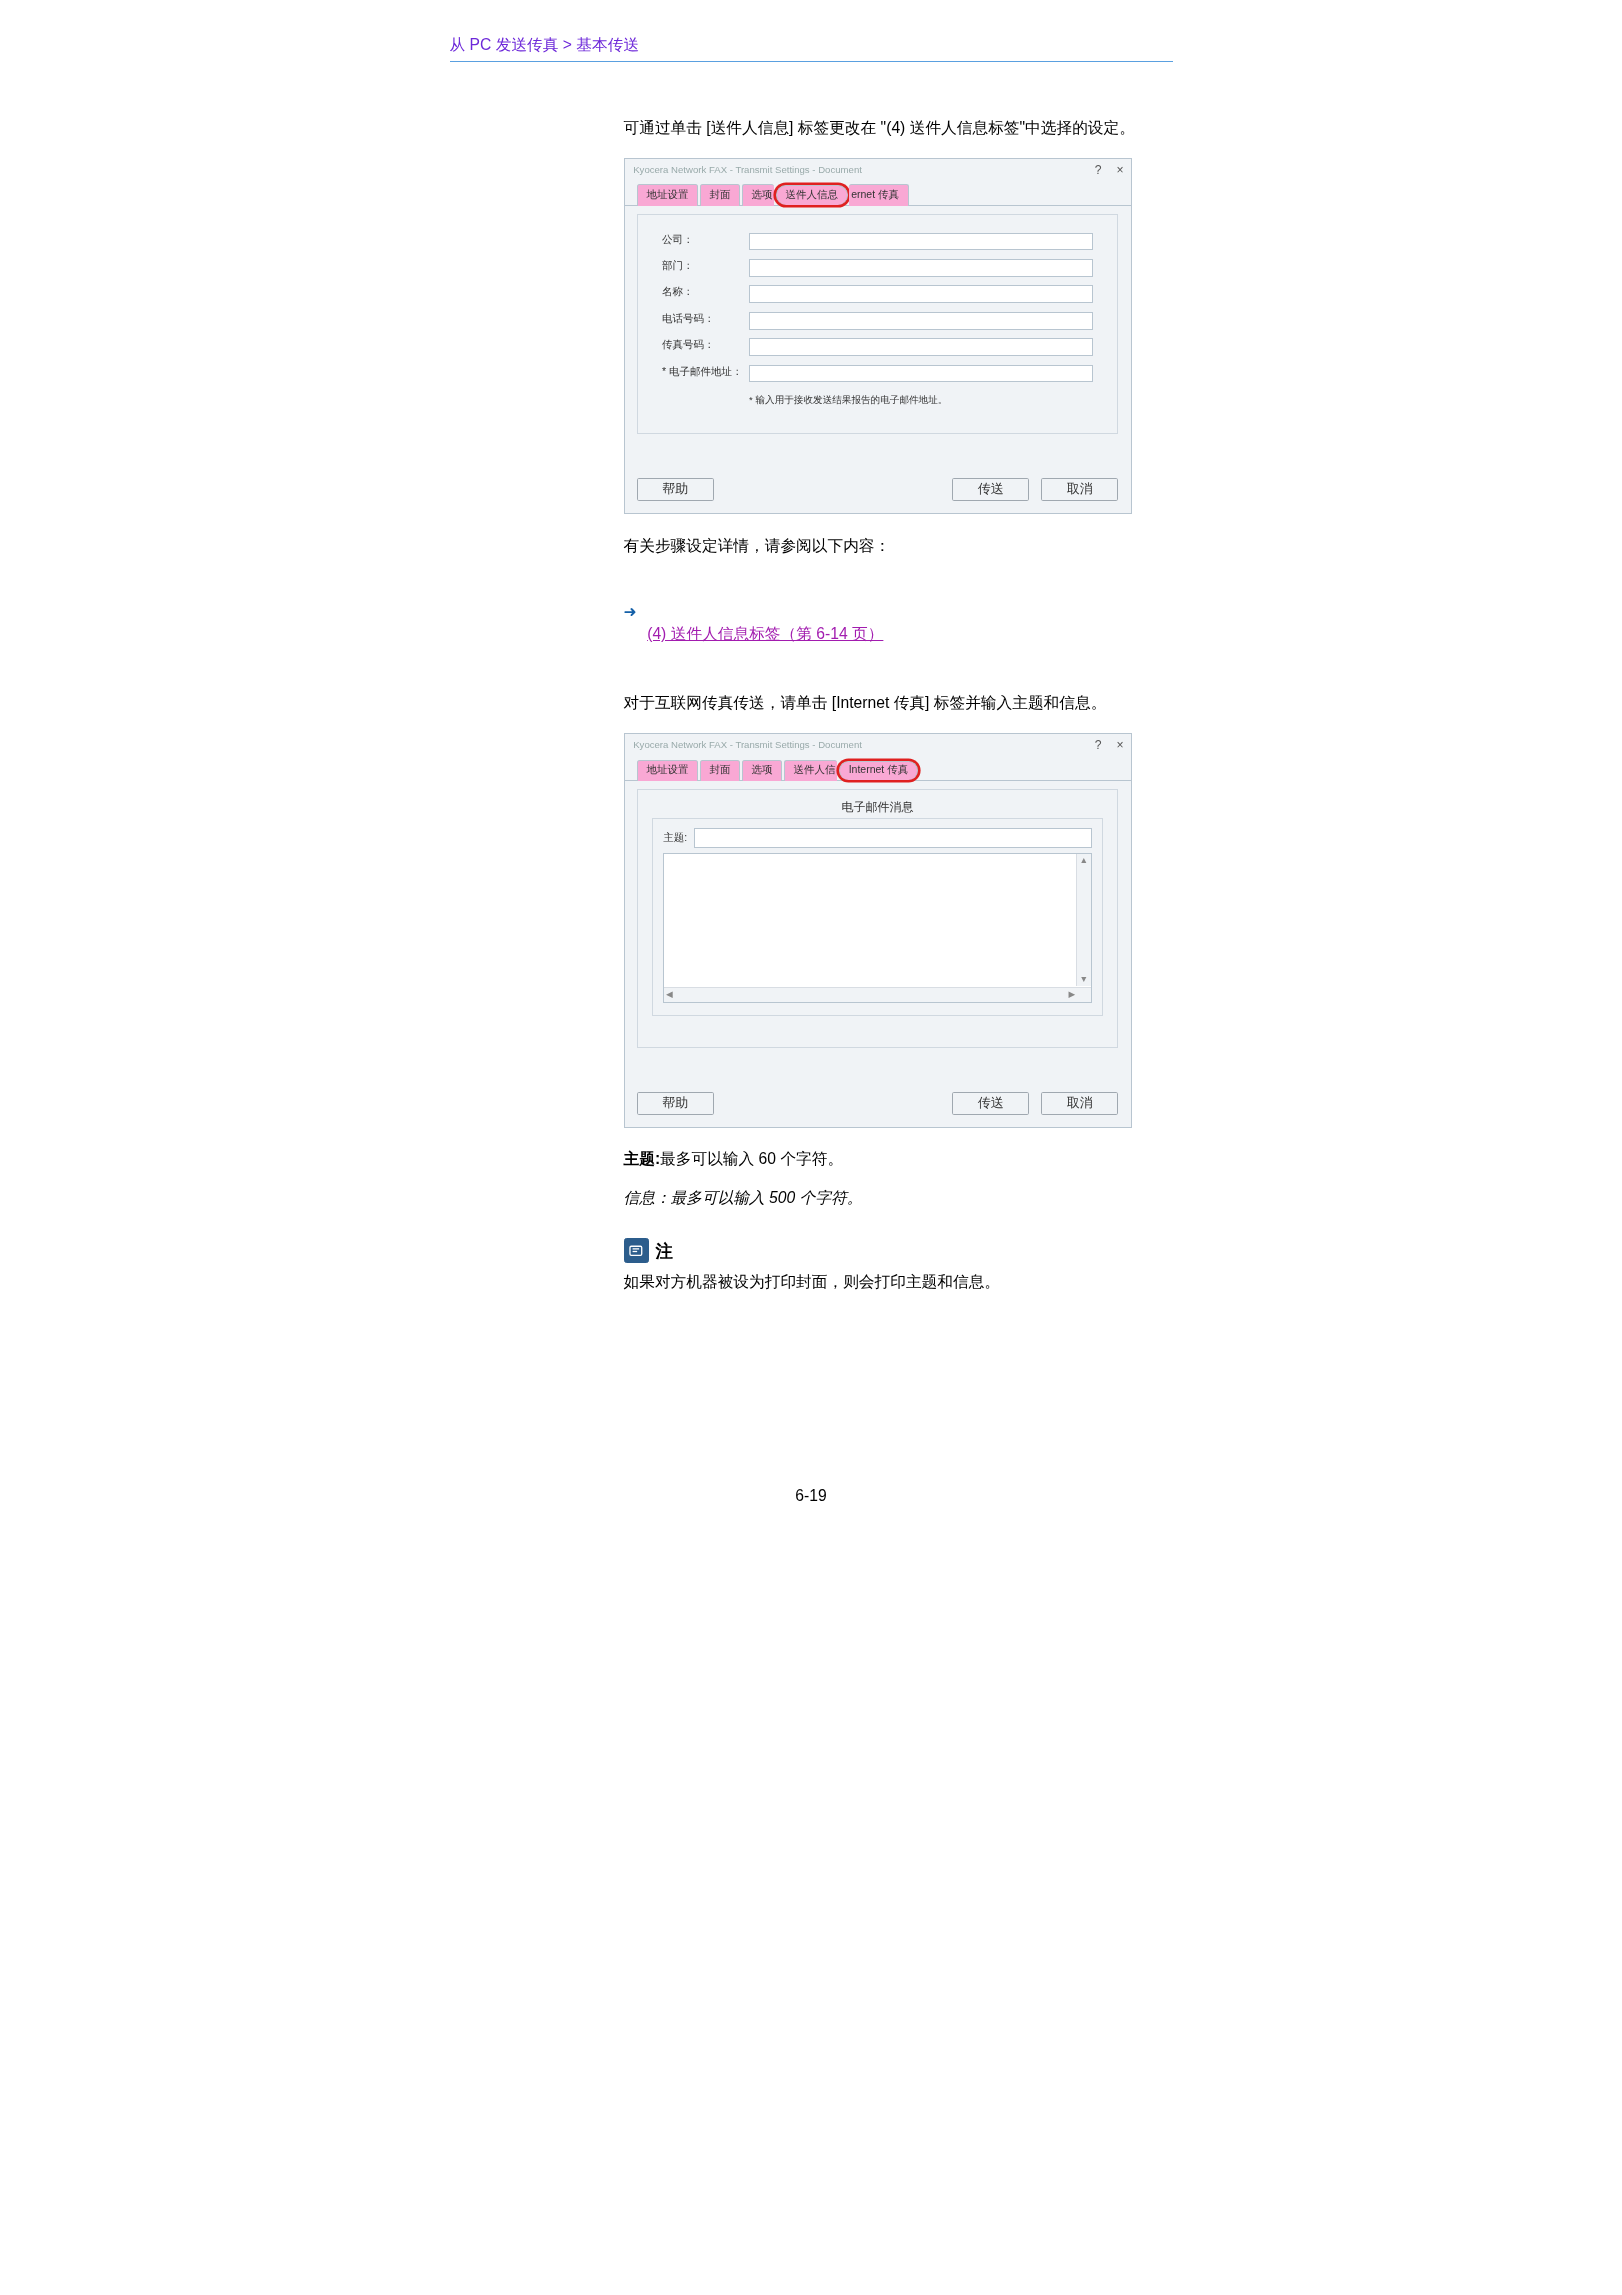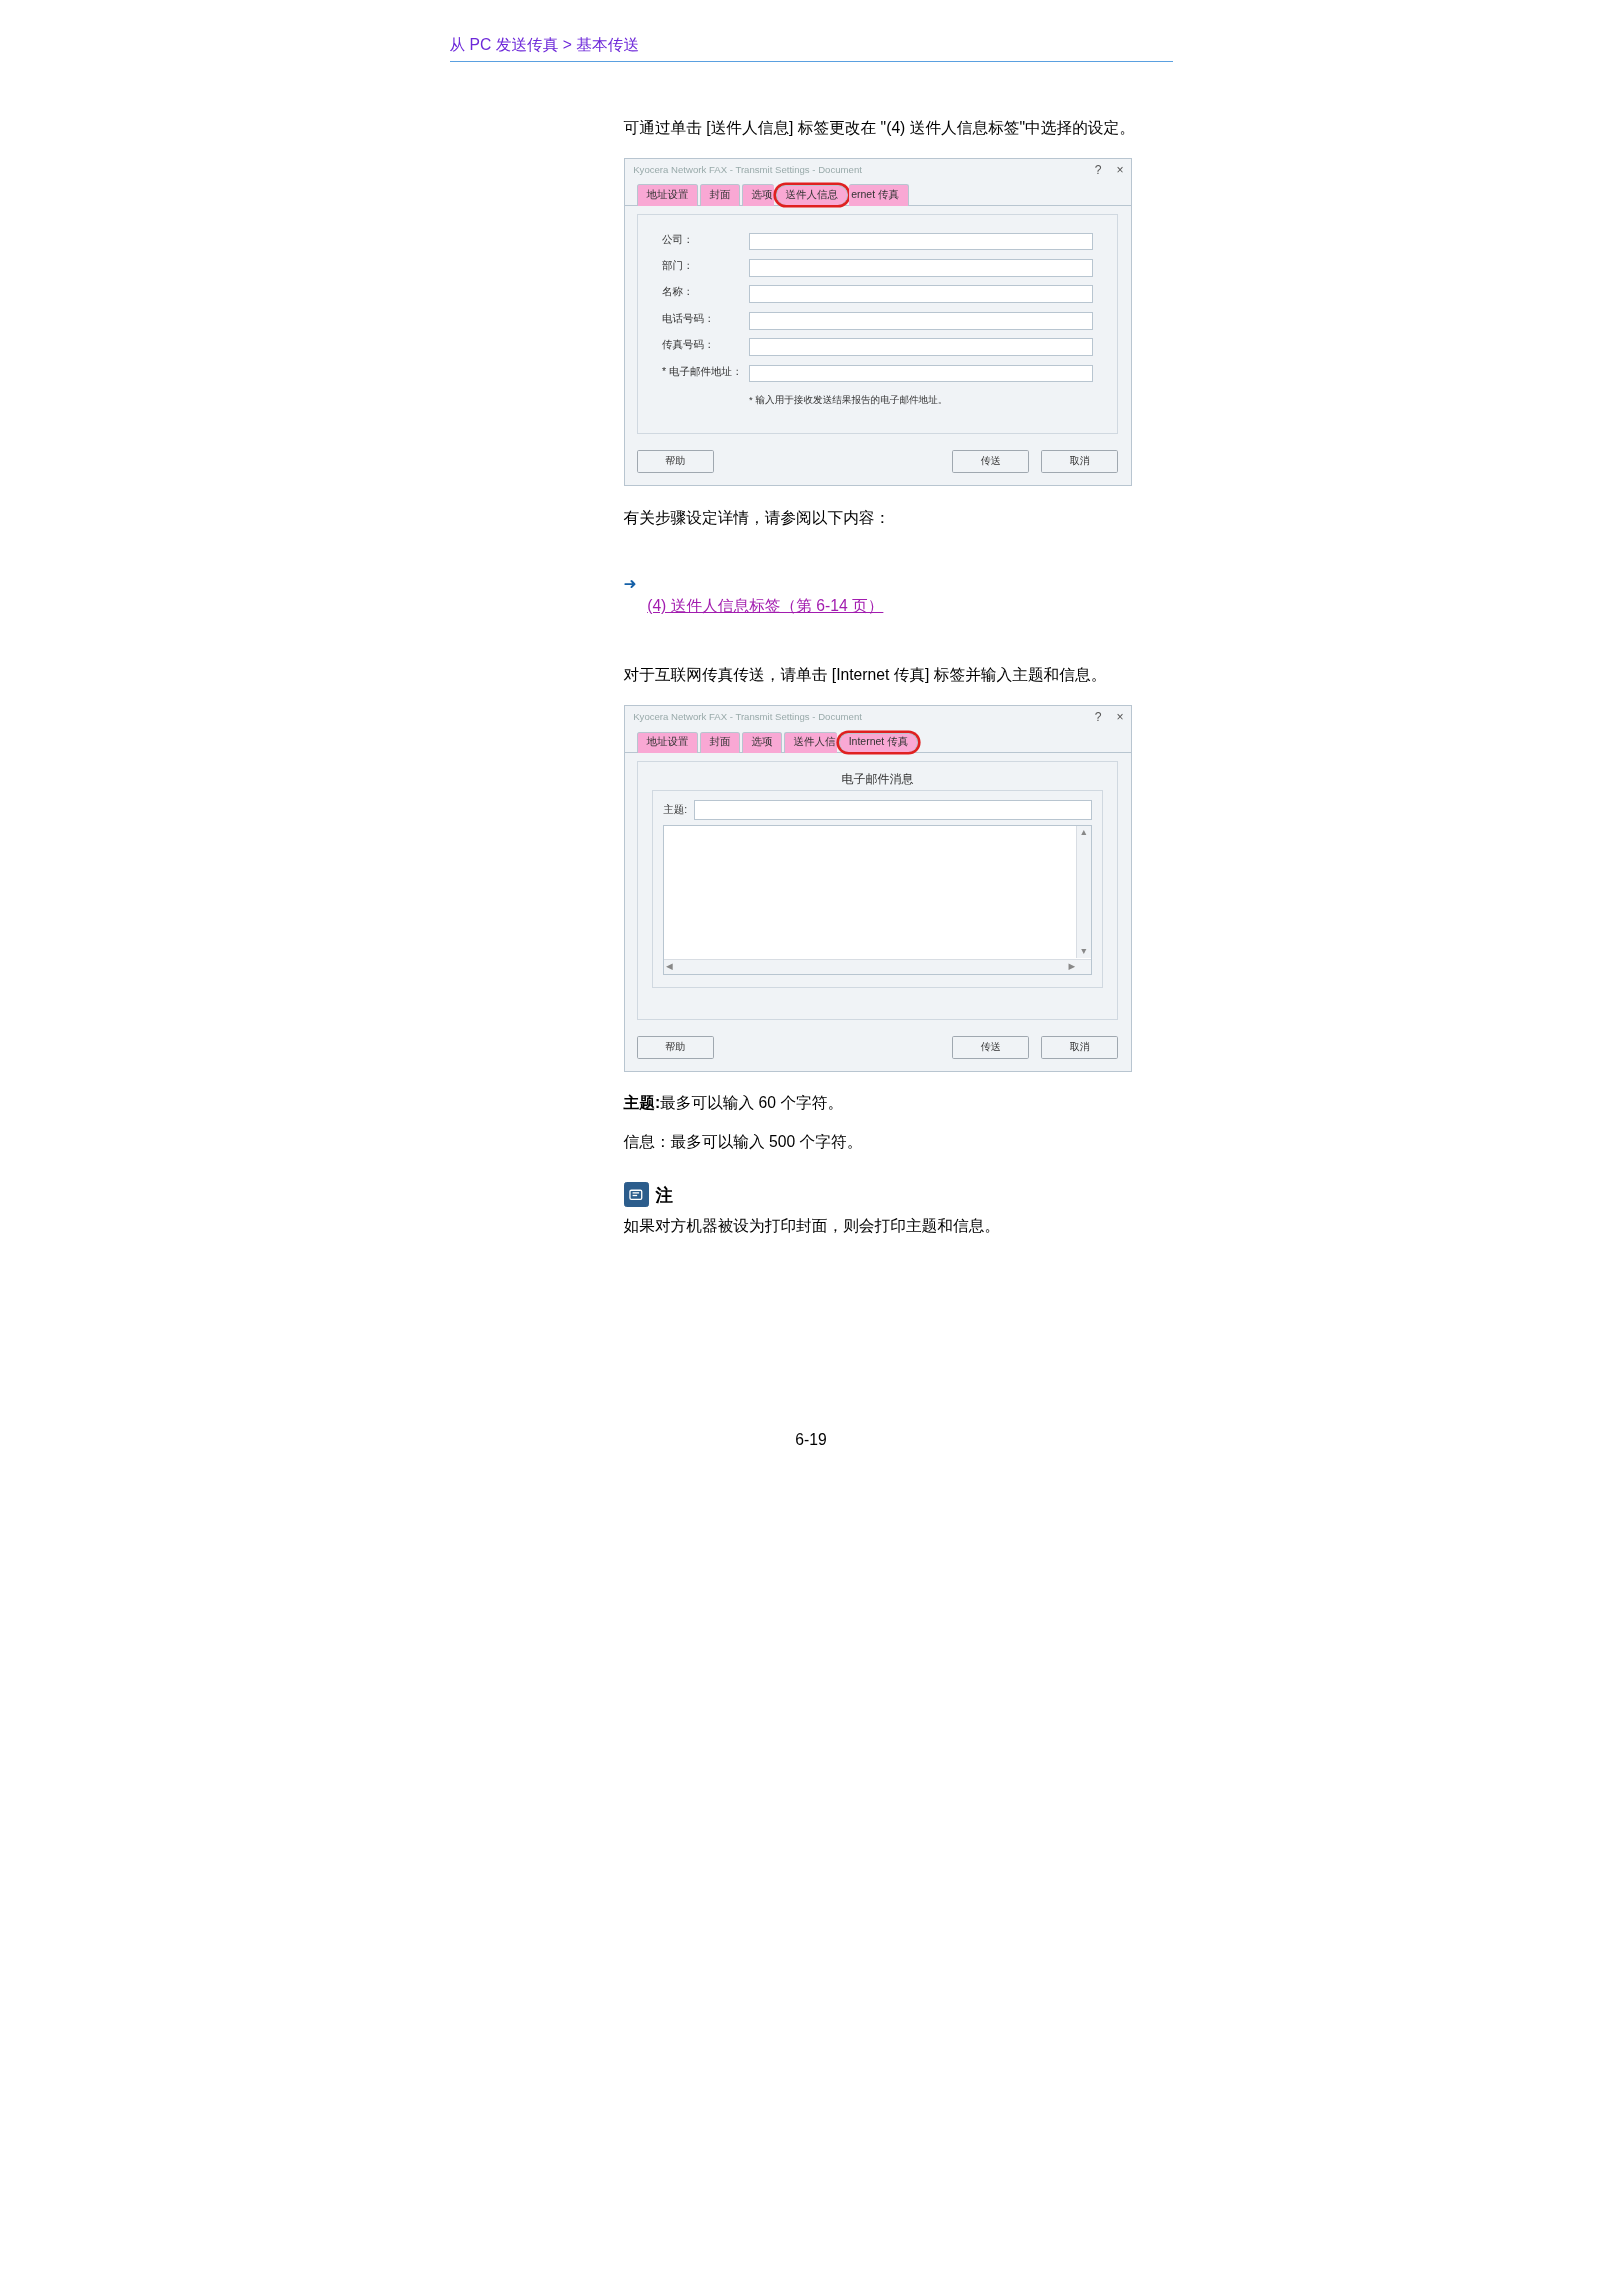--- a/index.html
+++ b/index.html
@@ -113,24 +113,25 @@
     display: flex;
     justify-content: space-between;
     padding: 3.5px 12.2px 12.2px 12.2px;
   }
   .dialog-buttons .left, .dialog-buttons .right { display: flex; gap: 12.2px; }
   .winbtn {
     min-width: 75px;
     height: 21px;
     border: 0.9px solid #a0a8b0;
     background: #f0f3f6;
-    font-size: 10px;
+    font-size: 13px;
     text-align: center;
     line-height: 19px;
     border-radius: 1.7px;
+    margin-top: 28px;
   }
   
   .ifax-body {
     border: 0.9px solid #d0d8e0;
     margin: 8.7px 12.2px 12.2px 12.2px;
     padding: 8.7px 14px 21px 14px;
     min-height: 227px;
   }
   .fieldset-label { font-size: 12px; margin-bottom: 2px; text-align: center; }
   .subject-row { display: flex; align-items: center; gap: 7px; margin-bottom: 5.2px; }
@@ -312,21 +313,21 @@
         <div class="right">
           <div class="winbtn">传送</div>
           <div class="winbtn">取消</div>
         </div>
       </div>
     </div>
 
     <div class="section-text">
       <span class="field-bold">主题:</span><span>最多可以输入 60 个字符。</span>
     </div>
-    <div class="section-text" style="margin-top:-5.2px;">
+    <div class="section-text" style="margin-top:-5.2px;font-style:italic;">
       <span>信息：</span><span>最多可以输入 500 个字符。</span>
     </div>
 
     <div class="note-box">
       <div class="note-head">
         <span class="note-icon">
           <svg width="15.7" height="15.7" viewBox="0 0 24 24" fill="none" stroke="#fff" stroke-width="2">
             <rect x="3" y="5" width="18" height="14" rx="2"></rect>
             <line x1="7" y1="9" x2="17" y2="9"></line>
             <line x1="7" y1="13" x2="14" y2="13"></line>

